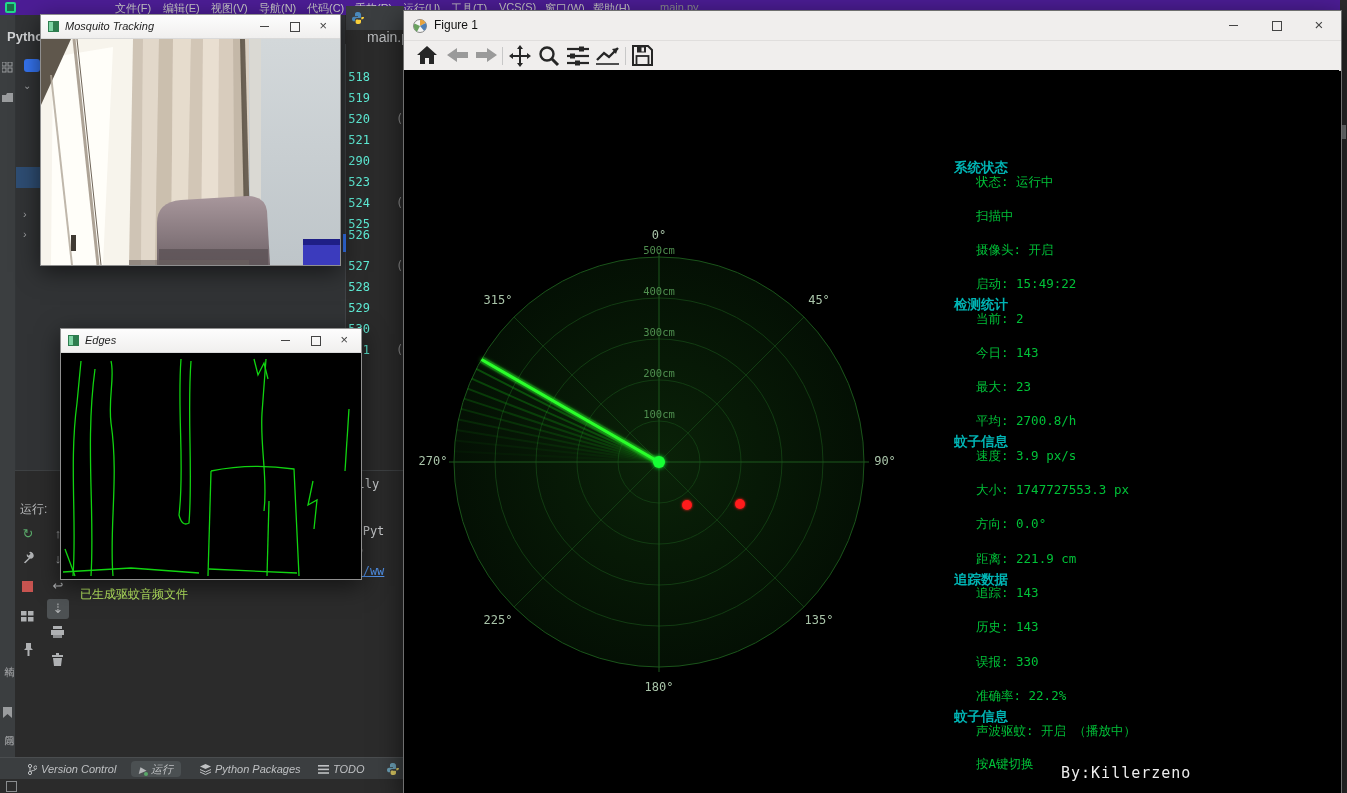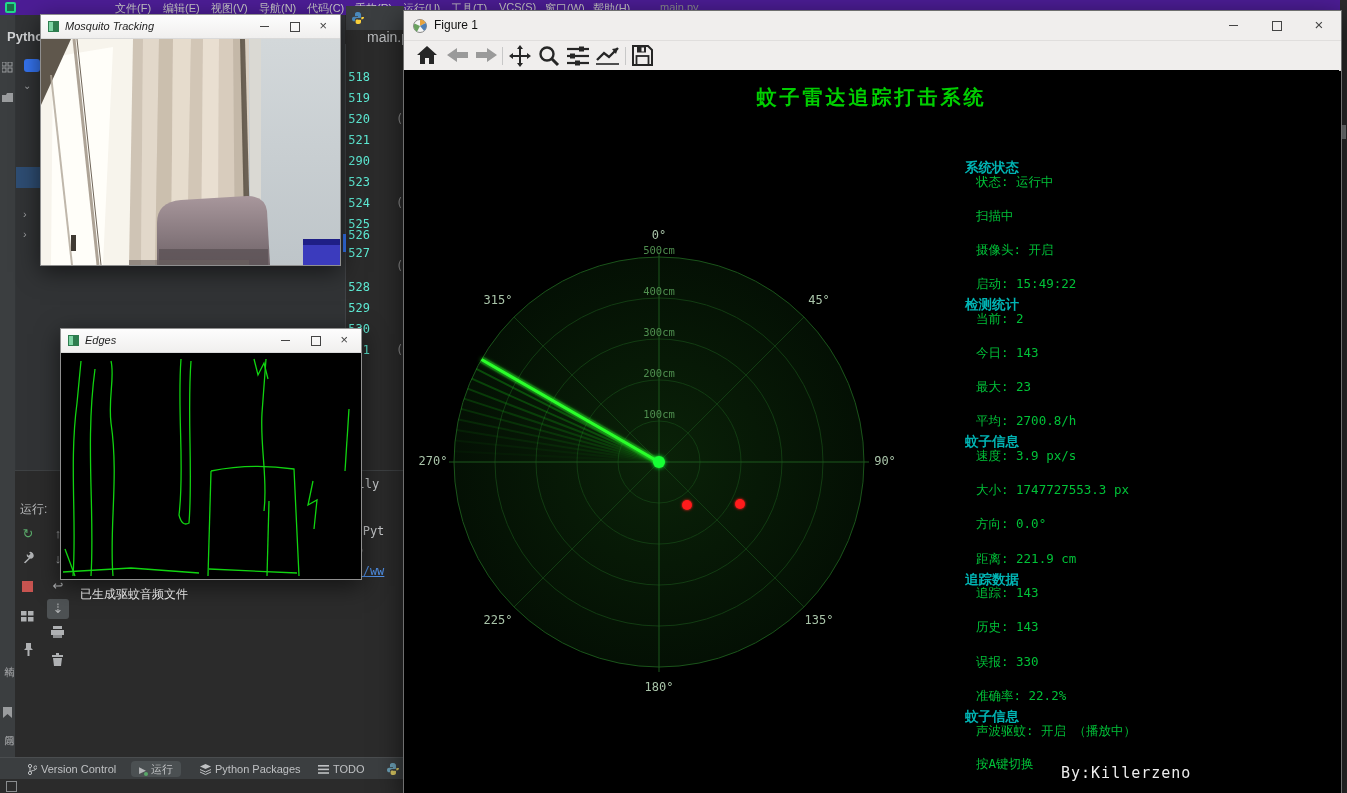--- a/index.html
+++ b/index.html
@@ -9,41 +9,41 @@
   
   #menubar{left:0;top:0;width:1347px;height:15px;background:#4c1d95;color:#c7c7c7;font-size:11px;}
   .menu-item{position:absolute;top:1px;white-space:nowrap;cursor:default;}
   #stripe{left:0;top:15px;width:15px;height:764px;background:#3b3e40;border-right:1px solid #323537;}
   #projpanel{left:16px;top:15px;width:329px;height:455px;background:#313335;}
   #editor{left:345px;top:44px;width:58px;height:426px;background:#2b2b2b;border-left:1px solid #404245;}
   .lineno{position:absolute;left:0;width:24px;text-align:right;color:#5eead4;font:12px "DejaVu Sans Mono",monospace;}
   .codefrag{position:absolute;left:50px;color:#8a8a8a;font:12px "DejaVu Sans Mono",monospace;}
   #console{left:15px;top:470px;width:388px;height:287px;background:#2b2b2b;border-top:1px solid #3e4143;}
   .tool-ic{position:absolute;width:16px;height:16px;color:#afb1b3;font-size:13px;line-height:16px;text-align:center;cursor:pointer;}
-  #statusbar{left:0;top:757px;width:403px;height:22px;background:#3b3e40;border-top:1px solid #4a4d4f;color:#bfc1c3;font-size:11px;}
+  #statusbar{left:0;top:757px;width:403px;height:22px;background:#3b3e40;border-top:1px solid #4a4d4f;color:#bfc1c3;font-size:11px;font-style:italic;}
   .sb-item{position:absolute;top:3px;height:16px;line-height:16px;cursor:pointer;white-space:nowrap;}
   #bottomstrip{left:0;top:779px;width:1347px;height:14px;background:#2b2b2b;}
   #rightstrip{left:1340px;top:0;width:7px;height:793px;background:#2b2b2b;}
   
   .win{position:absolute;border:1px solid #8f8f8f;box-shadow:0 6px 22px rgba(0,0,0,.55);background:#000;}
   .titlebar{position:relative;height:23px;background:linear-gradient(#fdfdfd,#f0efee);border-bottom:1px solid #d9d9d9;
             color:#1f1f1f;font-size:11px;line-height:23px;font-style:italic;}
   .titlebar .ttl{position:absolute;left:24px;top:0;}
   .wctl{position:absolute;top:0;width:28px;height:23px;text-align:center;color:#444;cursor:pointer;font-size:13px;line-height:22px;}
   .wctl .minbar{display:inline-block;width:9px;height:1px;background:#444;vertical-align:middle;}
   .wctl .maxbox{display:inline-block;width:8px;height:8px;border:1px solid #444;vertical-align:middle;}
   
   #figwin{left:403px;top:10px;width:937px;height:783px;border:1px solid #6f6f6f;background:#000;box-shadow:0 8px 26px rgba(0,0,0,.6);}
   #figtitle{height:29px;background:#f0eeed;border-bottom:1px solid #e0dedd;position:relative;color:#111;font-size:12px;line-height:29px;}
   #figtoolbar{height:29px;background:#f0eeed;border-bottom:1px solid #d8d6d5;position:relative;}
   .fticon{position:absolute;top:4px;width:24px;height:22px;cursor:pointer;}
   #figcanvas{position:absolute;left:0;top:59px;width:935px;height:722px;background:#000;}
   #radar-title{position:absolute;left:0;top:14px;width:100%;text-align:center;color:#00cf00;
                font-size:20px;font-weight:bold;letter-spacing:3px;}
-  .ph{position:absolute;left:550px;color:#00b4b4;font:bold 13.5px "DejaVu Sans Mono",monospace;white-space:nowrap;margin-left:11px;}
+  .ph{position:absolute;left:550px;color:#00b4b4;font:bold 13.5px "DejaVu Sans Mono",monospace;white-space:nowrap;}
   .pi{position:absolute;left:572px;color:#00c238;font:12.5px "DejaVu Sans Mono",monospace;white-space:nowrap;}
   #credit{position:absolute;left:657px;top:694px;color:#ededed;font:15px "DejaVu Sans Mono",monospace;letter-spacing:1px;text-align:center;}
   .ring-lbl{fill:#4f8f4f;font:10.5px "DejaVu Sans Mono",monospace;}
   .ang-lbl{fill:#a9c4a9;font:12px "DejaVu Sans Mono",monospace;}
   .det{fill:#ff1a1a;filter:url(#glowR);}
   
   .vtext{writing-mode:vertical-rl;text-orientation:upright;color:#9a9c9e;font-size:10px;letter-spacing:1px;}
   a.consolelink{color:#5394ec;text-decoration:underline;}
 </style>
 </head>
@@ -107,21 +107,21 @@
     </div>
     <div class="lineno" style="top:26px">518</div>
     <div class="lineno" style="top:47px">519</div>
     <div class="lineno" style="top:68px">520</div>
     <div class="lineno" style="top:89px">521</div>
     <div class="lineno" style="top:110px">290</div>
     <div class="lineno" style="top:131px">523</div>
     <div class="lineno" style="top:152px">524</div>
     <div class="lineno" style="top:173px">525</div>
     <div class="lineno" style="top:184px">526</div>
-    <div class="lineno" style="top:202px">527</div>
+    <div class="lineno" style="top:215px">527</div>
     <div class="lineno" style="top:236px">528</div>
     <div class="lineno" style="top:257px">529</div>
     <div class="lineno" style="top:278px">530</div>
     <div class="lineno" style="top:299px">531</div>
     <div class="abs" style="left:-3px;top:190px;width:3px;height:18px;background:#3574f0"></div>
     <div class="codefrag" style="top:68px">(</div>
     <div class="codefrag" style="top:152px">(</div>
     <div class="codefrag" style="top:215px">(</div>
     <div class="codefrag" style="top:299px">(</div>
   </div>
@@ -158,21 +158,21 @@
     <svg class="abs" style="left:37px;top:182px" width="11" height="13">
       <rect x="0" y="2" width="11" height="2" fill="#afb1b3"></rect>
         <rect x="4" y="0" width="3" height="2" fill="#afb1b3"></rect>
       <path d="M1,5 L10,5 L9,13 L2,13 Z" fill="#afb1b3"></path>
     </svg>
 
     <div class="abs" style="left:328px;top:6px;color:#c9cbcd;font:12px 'DejaVu Sans Mono',monospace">nally</div>
     <div class="abs" style="left:326px;top:53px;color:#c9cbcd;font:12px 'DejaVu Sans Mono',monospace">):/Pyt</div>
     <div class="abs" style="left:328px;top:73px;color:#c9cbcd;font:12px 'DejaVu Sans Mono',monospace">.2)</div>
     <a class="abs consolelink" style="left:326px;top:93px;font:12px 'DejaVu Sans Mono',monospace">s://ww</a>
-    <div class="abs" style="left:65px;top:115px;color:#ffffff;font:12px 'DejaVu Sans Mono',monospace">已生成驱蚊音频文件</div>
+    <div class="abs" style="left:65px;top:115px;color:#bef264;font:12px 'DejaVu Sans Mono',monospace">已生成驱蚊音频文件</div>
   </div>
 
   <div id="statusbar" class="abs">
     <div class="sb-item" style="left:28px">
       <svg width="9" height="11" style="vertical-align:-2px;margin-right:4px">
         <circle cx="2" cy="2" r="1.6" fill="none" stroke="#bfc1c3"></circle>
           <circle cx="2" cy="9" r="1.6" fill="none" stroke="#bfc1c3"></circle>
         <circle cx="7.5" cy="3.5" r="1.6" fill="none" stroke="#bfc1c3"></circle>
           <path d="M2,3.6 L2,7.4 M7.5,5 C7.5,7 4,6 2.6,7.6" fill="none" stroke="#bfc1c3"></path>
       </svg><span>Version Control</span>
@@ -332,21 +332,20 @@
       <div class="abs" style="left:221px;top:6px;width:1px;height:18px;background:#c8c8c8"></div>
       <svg class="fticon" style="left:228px" width="21" height="21">
         <path d="M1,1 L16,1 L20,5 L20,20 L1,20 Z" fill="none" stroke="#262626" stroke-width="2"></path>
         <rect x="5" y="1.5" width="9" height="6" fill="#262626"></rect>
           <rect x="9.5" y="2.5" width="2.5" height="4" fill="#f0eeed"></rect>
         <rect x="4.5" y="11" width="12" height="9" fill="none" stroke="#262626" stroke-width="1.8"></rect>
       </svg>
     </div>
 
     <div id="figcanvas">
-      <div id="radar-title">蚊子雷达追踪打击系统</div>
 
       <svg class="abs" style="left:0;top:0" width="935" height="722" viewBox="0 0 935 722">
         <defs>
           <radialGradient id="radarBg">
               <stop offset="0" stop-color="#0a2208"></stop>
               <stop offset="1" stop-color="#041004"></stop>
             </radialGradient>
           <filter id="glowG" x="-80%" y="-80%" width="260%" height="260%">
               <feGaussianBlur stdDeviation="2.2" result="b"></feGaussianBlur>
               <feMerge>

